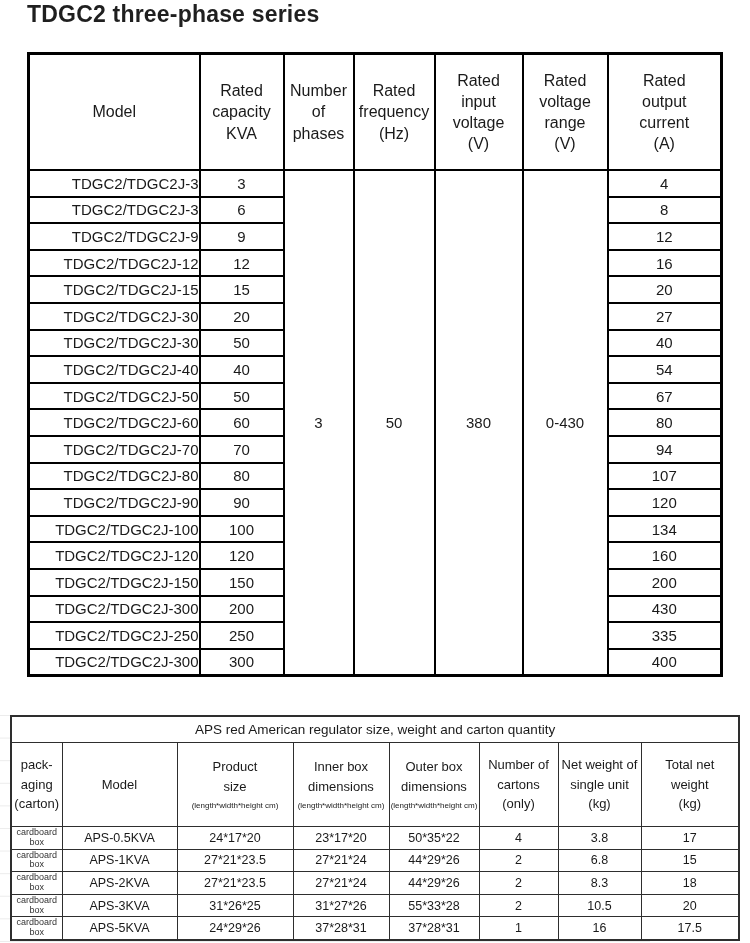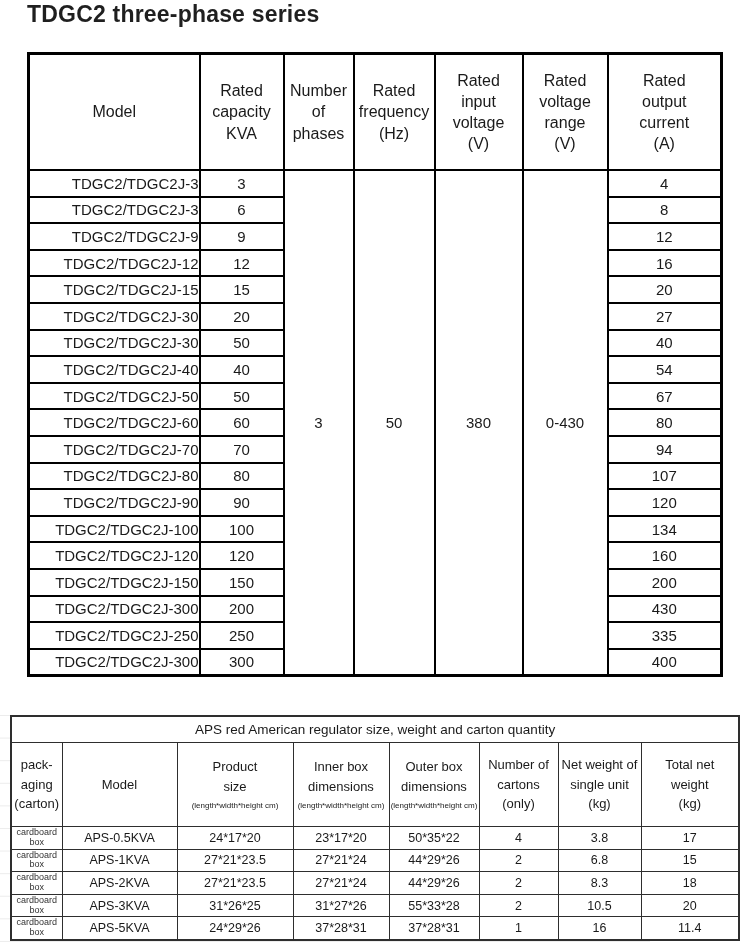--- a/index.html
+++ b/index.html
@@ -339,17 +339,17 @@
         </tr>
         <tr>
           <td class="pack">cardboard
 box</td>
           <td>APS-5KVA</td>
           <td>24*29*26</td>
           <td>37*28*31</td>
           <td>37*28*31</td>
           <td>1</td>
           <td>16</td>
-          <td>11.4</td>
+          <td>17.5</td>
         </tr>
       </tbody>
   </table>
 </div>
 
 </body></html>

